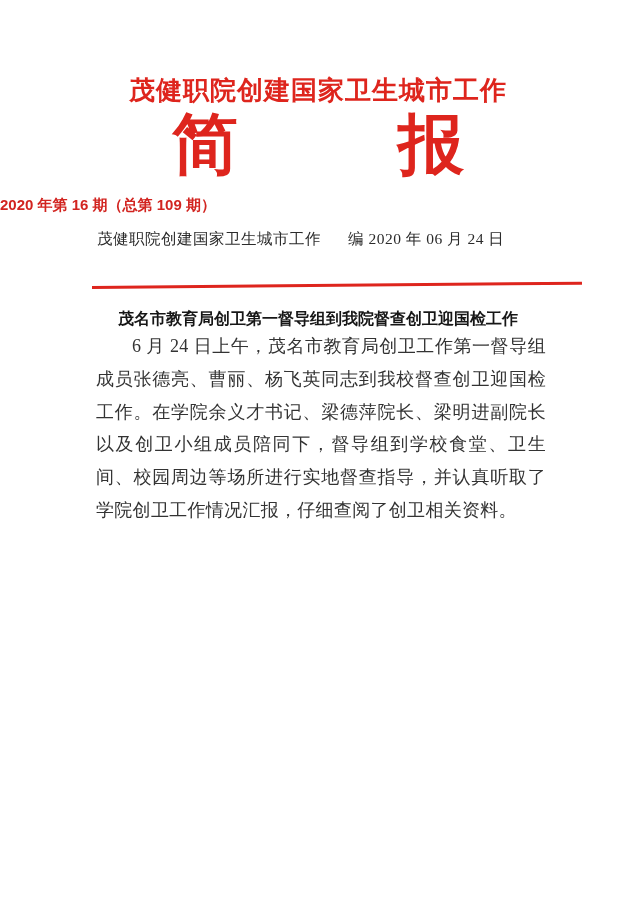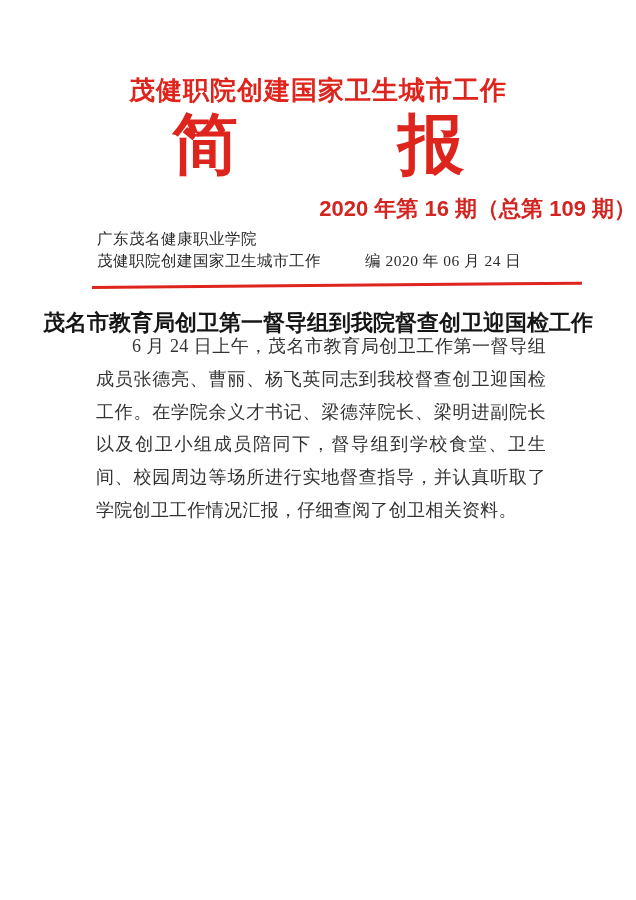--- a/index.html
+++ b/index.html
@@ -44,58 +44,58 @@
     font-size: 66px;
     font-weight: bold;
     color: var(--accent);
     line-height: 1.05;
   }
   .issue-line {
     position: absolute;
     top: 196px;
     left: 0;
     width: 100%;
-    text-align: right;
+    text-align: left;
     font-family: "Liberation Sans", "DejaVu Sans", sans-serif;
-    font-size: 22px;
+    font-size: 15px;
     font-weight: bold;
     color: #d22420;
     line-height: 1.2;
   }
   .publisher {
     position: absolute;
     top: 228px;
     left: 97px;
     font-family: "Liberation Serif", "DejaVu Serif", serif;
     font-size: 15.5px;
     line-height: 22px;
     letter-spacing: 0.5px;
     color: #2b2b2b;
   }
   .publisher .pub-edit {
-    margin-left: 44px;
+    margin-left: 27px;
   }
   .divider {
     position: absolute;
     top: 286px;
     left: 92px;
     width: 490px;
     height: 3px;
     background: var(--accent);
     transform: rotate(-0.5deg);
     transform-origin: left center;
   }
   .article-title {
     position: absolute;
     top: 309px;
     left: 0;
     width: 100%;
     text-align: center;
     font-family: "Liberation Sans", "DejaVu Sans", sans-serif;
-    font-size: 22px;
+    font-size: 16px;
     font-weight: bold;
     color: #161616;
     line-height: 1.25;
   }
   .article-body {
     position: absolute;
     top: 330px;
     left: 96px;
     width: 450px;
     font-family: "Liberation Serif", "DejaVu Serif", serif;
@@ -116,21 +116,20 @@
   <div class="doc-supertitle">茂健职院创建国家卫生城市工作</div>
 
   <div class="banner">
     <span>简</span>
     <span>报</span>
   </div>
 
   <div class="issue-line">2020 年第 16 期（总第 109 期）</div>
 
   <div class="publisher">
-    <div>广东茂名健康职业学院</div>
     <div>
       <span>茂健职院创建国家卫生城市工作</span><span class="pub-edit">编 2020 年 06 月 24 日</span>
     </div>
   </div>
 
   <div class="divider"></div>
 
   <div class="article-title">茂名市教育局创卫第一督导组到我院督查创卫迎国检工作</div>
 
   <div class="article-body">6 月 24 日上午，茂名市教育局创卫工作第一督导组成员张德亮、曹丽、杨飞英同志到我校督查创卫迎国检工作。在学院余义才书记、梁德萍院长、梁明进副院长以及创卫小组成员陪同下，督导组到学校食堂、卫生间、校园周边等场所进行实地督查指导，并认真听取了学院创卫工作情况汇报，仔细查阅了创卫相关资料。</div>

